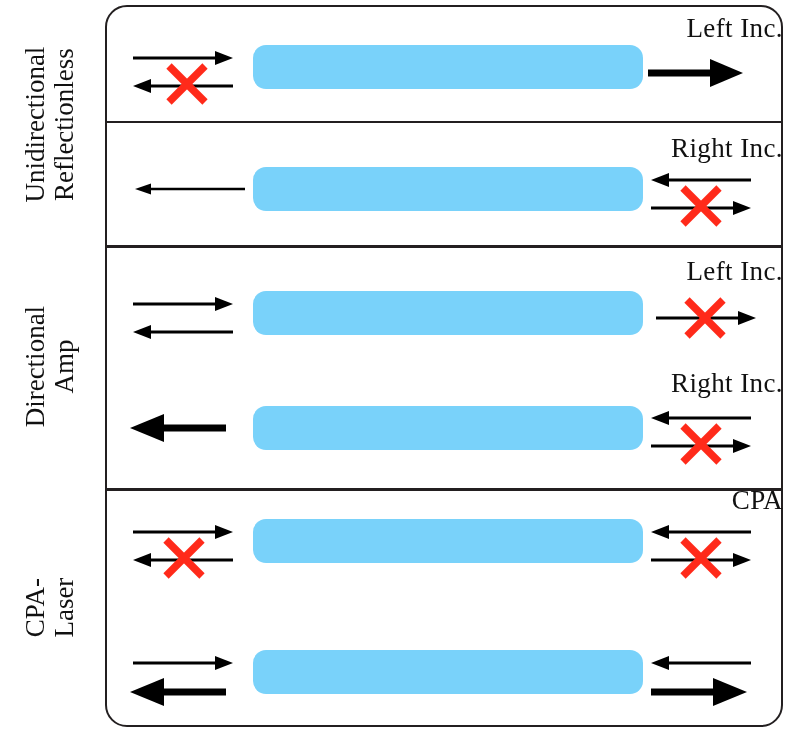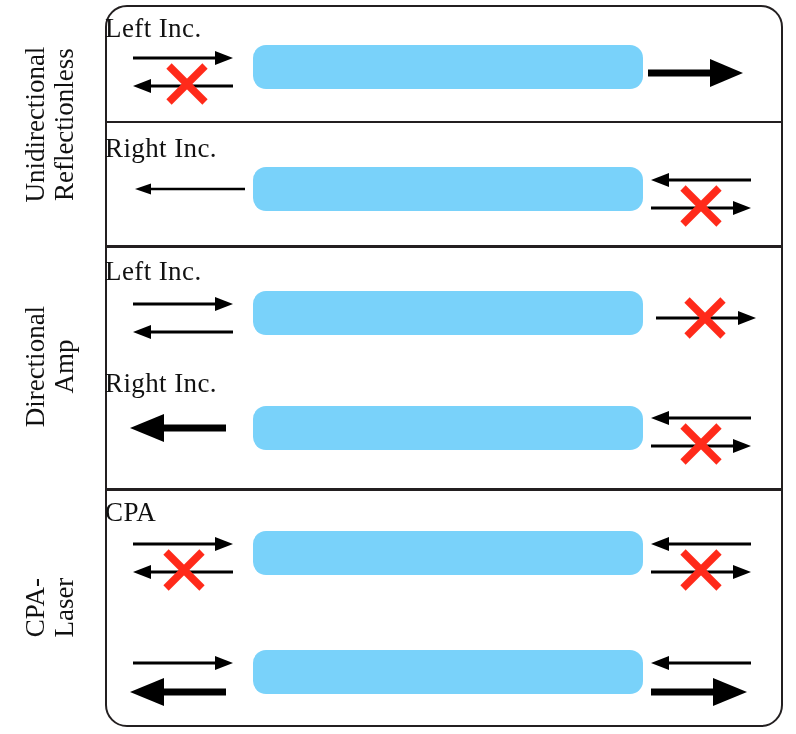--- a/index.html
+++ b/index.html
@@ -67,21 +67,21 @@
     position: absolute;
     left: 105px;
     width: 678px;
   }
 
   
   .panel-caption {
     position: absolute;
     left: 0;
     width: 678px;
-    text-align: left;
+    text-align: right;
     font-family: "Liberation Serif", serif;
     font-size: 27px;
     color: #111111;
     letter-spacing: 0.4px;
   }
 
   
   .slab {
     position: absolute;
     left: 148px;
@@ -248,21 +248,21 @@
       </svg>
     </div>
     <div class="redx" style="left:572px;top:54px;">
       <svg width="48" height="48" viewBox="0 0 48 48">
         <line x1="6" y1="6" x2="42" y2="42" stroke="#FF2A1A" stroke-width="7.5"></line>
         <line x1="42" y1="6" x2="6" y2="42" stroke="#FF2A1A" stroke-width="7.5"></line>
       </svg>
     </div>
   </div>
 
-  <div class="panel" style="top:491px;height:114px;">
+  <div class="panel" style="top:479px;height:114px;">
     <div class="panel-caption" style="top:6px;">CPA</div>
     <div class="slab" style="top:40px;"></div>
 
     <div class="arrow" style="left:28px;top:45px;">
       <svg width="100" height="16" viewBox="0 0 100 16">
         <line x1="0" y1="8" x2="88" y2="8" stroke="#000" stroke-width="3.2"></line>
         <polygon points="100,8 82,1 82,15" fill="#000"></polygon>
       </svg>
     </div>
 

